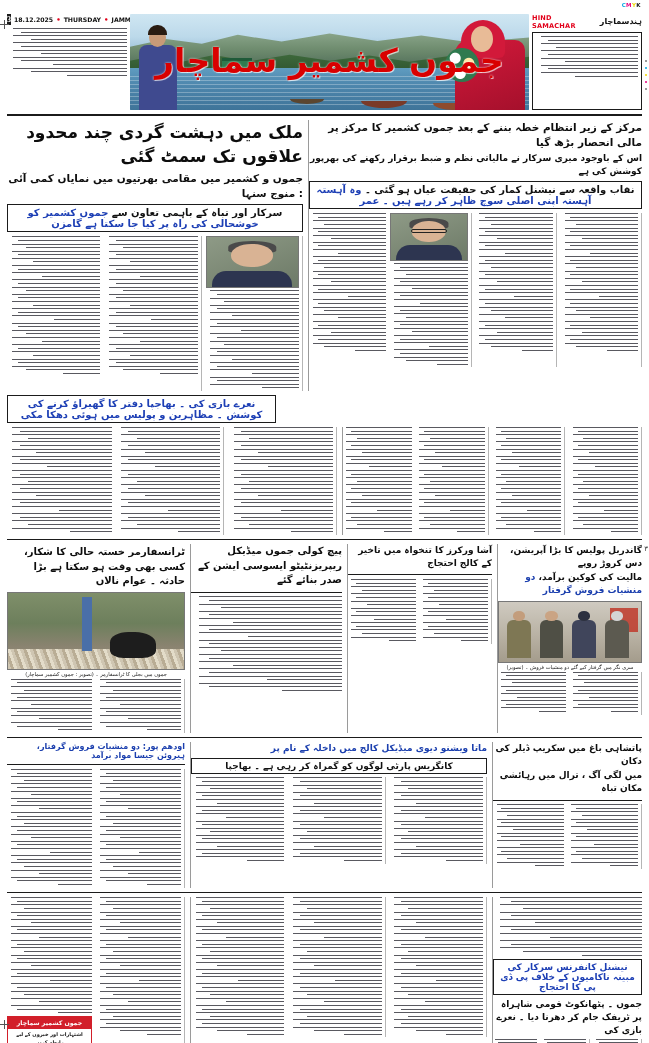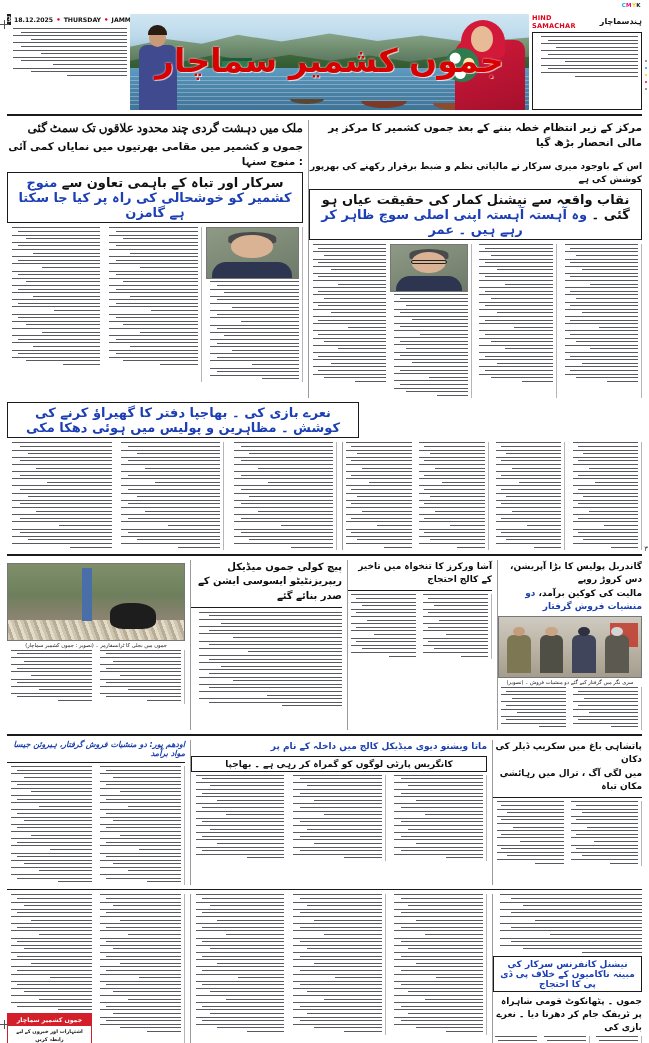--- a/index.html
+++ b/index.html
@@ -135,29 +135,29 @@
   .rule { height:1px; background:#1b1b1b; margin:4px 0; }
   .rule.thick { height:1.6px; }
   .rule.thin { height:.6px; }
 
   
   .headline-urdu {
     direction: rtl; text-align: right; color:#0d0d0d;
     font-weight: bold; line-height: 1.45;
     font-family:"DejaVu Sans", sans-serif;
   }
-  .h-xl { font-size: 12px; font-family: Liberation Serif, serif; }
+  .h-xl { font-size: 17px; }
   .h-lg { font-size: 10.5px; }
   .h-md { font-size: 9px; }
   .h-sm { font-size: 10px; }
 
   .kicker-box {
     border: .8px solid #1b1b1b; padding: 2px 4px;
     direction: rtl; text-align: center;
-    font-size: 13px; color:#1d3fb5; font-weight:bold;
+    font-size: 10px; color:#1d3fb5; font-weight:bold;
     margin-top: 3px;
   }
   .kicker-box .blue { color:#1d3fb5; }
   .kicker-box .black { color:#111; }
   .subhead-blue { color:#1b3fae; }
 
   
   .main-grid { display:flex; gap:5px; margin-top:3px; }
   .sec { border-left:.6px solid #9a9a9a; padding-left:0; }
   .sec:first-child { border-left:0; padding-left:0; }
@@ -308,21 +308,21 @@
   </div>
 
   <div class="rule thick"></div>
 
   <div class="main-grid">
 
     <div class="sec" style="width:296px;">
       <div class="headline-urdu h-xl">ملک میں دہشت گردی چند محدود علاقوں تک سمٹ گئی</div>
       <div class="headline-urdu h-lg" style="margin-top:2px">جموں و کشمیر میں مقامی بھرتیوں میں نمایاں کمی آئی : منوج سنہا</div>
       <div class="kicker-box">
-        <span class="black">سرکار اور تباہ کے باہمی تعاون سے </span><span class="blue">منوج کشمیر کو خوشحالی کی راہ پر کیا جا سکتا ہے گامزن</span>
+        <span class="black">سرکار اور تباہ کے باہمی تعاون سے </span><span class="blue">جموں کشمیر کو خوشحالی کی راہ پر کیا جا سکتا ہے گامزن</span>
       </div>
 
       <div class="colset" style="margin-top:4px;">
         <div class="col">
           <div class="urdu-lines">
             <div class="uline w95"></div>
               <div class="uline w88"></div>
               <div class="uline w95"></div>
             <div class="uline w80"></div>
               <div class="uline w95"></div>
@@ -440,21 +440,21 @@
               <div class="uline w88"></div>
               <div class="uline w95"></div>
             <div class="uline w40"></div>
           </div>
         </div>
       </div>
     </div>
 
     <div class="sec" style="flex:1;">
       <div class="headline-urdu h-lg">مرکز کے زیر انتظام خطہ بننے کے بعد جموں کشمیر کا مرکز پر مالی انحصار بڑھ گیا</div>
-      <div class="headline-urdu h-md" style="margin-top:10px">اس کے باوجود میری سرکار نے مالیاتی نظم و ضبط برقرار رکھنے کی بھرپور کوشش کی ہے</div>
+      <div class="headline-urdu h-md" style="margin-top:2px">اس کے باوجود میری سرکار نے مالیاتی نظم و ضبط برقرار رکھنے کی بھرپور کوشش کی ہے</div>
       <div class="kicker-box">
         <span class="black">نقاب واقعہ سے نیشنل کمار کی حقیقت عیاں ہو گئی ۔ </span><span class="blue">وہ آہستہ آہستہ اپنی اصلی سوچ ظاہر کر رہے ہیں ۔ عمر</span>
       </div>
 
       <div class="colset" style="margin-top:4px;">
         <div class="col">
           <div class="urdu-lines">
             <div class="uline w95"></div>
               <div class="uline w88"></div>
               <div class="uline w95"></div>
@@ -618,21 +618,21 @@
               <div class="uline w88"></div>
             <div class="uline w95"></div>
               <div class="uline w80"></div>
               <div class="uline w40"></div>
           </div>
         </div>
       </div>
     </div>
   </div>
 
-  <div class="kicker-box" style="margin:4px 4px 0 0;width:352px;">نعرے بازی کی ۔ بھاجپا دفتر کا گھیراؤ کرنے کی کوشش ۔ مظاہرین و پولیس میں ہوئی دھکا مکی</div>
+  <div class="kicker-box" style="margin:4px 4px 0 0;width:269px;">نعرے بازی کی ۔ بھاجپا دفتر کا گھیراؤ کرنے کی کوشش ۔ مظاہرین و پولیس میں ہوئی دھکا مکی</div>
 
   <div class="main-grid" style="margin-top:4px;">
     <div class="sec" style="width:330px;">
       <div class="colset">
         <div class="col">
           <div class="urdu-lines">
             <div class="uline w95"></div>
               <div class="uline w88"></div>
               <div class="uline w95"></div>
             <div class="uline w80"></div>
@@ -877,20 +877,21 @@
     </div>
   </div>
 
   <div class="rule thick"></div>
 
   <div class="page-mark-right">۳</div>
 
   <div class="main-grid">
 
     <div class="sec" style="width:178px;">
+      <div class="headline-urdu h-sm" style="margin-top:1px">ٹرانسفارمر خستہ حالی کا شکار، کسی بھی وقت ہو سکتا ہے بڑا حادثہ ۔ عوام نالاں</div>
       <div class="photo scene-street" style="height:78px;margin-top:3px;">
         <div class="trash"></div>
         <div class="pole"></div>
         <div class="dog"></div>
       </div>
       <div class="cap">جموں میں بجلی کا ٹرانسفارمر ۔ (تصویر : جموں کشمیر سماچار)</div>
       <div class="colset" style="margin-top:2px;">
         <div class="col">
           <div class="urdu-lines">
             <div class="uline w95"></div>
@@ -1077,21 +1078,21 @@
         </div>
       </div>
     </div>
   </div>
 
   <div class="rule thick"></div>
 
   <div class="main-grid">
 
     <div class="sec" style="width:178px;">
-      <div class="kicker-box" style="border:0;color:#1b3fae;font-size:8px;padding:0;text-align:right;margin-top:0;font-style:italic;">اودھم پور: دو منشیات فروش گرفتار، ہیروئن جیسا مواد برآمد</div>
+      <div class="kicker-box" style="border:0;color:#1b3fae;font-size:8px;padding:0;text-align:right;margin-top:0;">اودھم پور: دو منشیات فروش گرفتار، ہیروئن جیسا مواد برآمد</div>
       <div class="rule thin"></div>
       <div class="colset">
         <div class="col">
           <div class="urdu-lines">
             <div class="uline w95"></div>
               <div class="uline w88"></div>
               <div class="uline w95"></div>
             <div class="uline w80"></div>
               <div class="uline w95"></div>
               <div class="uline w88"></div>

